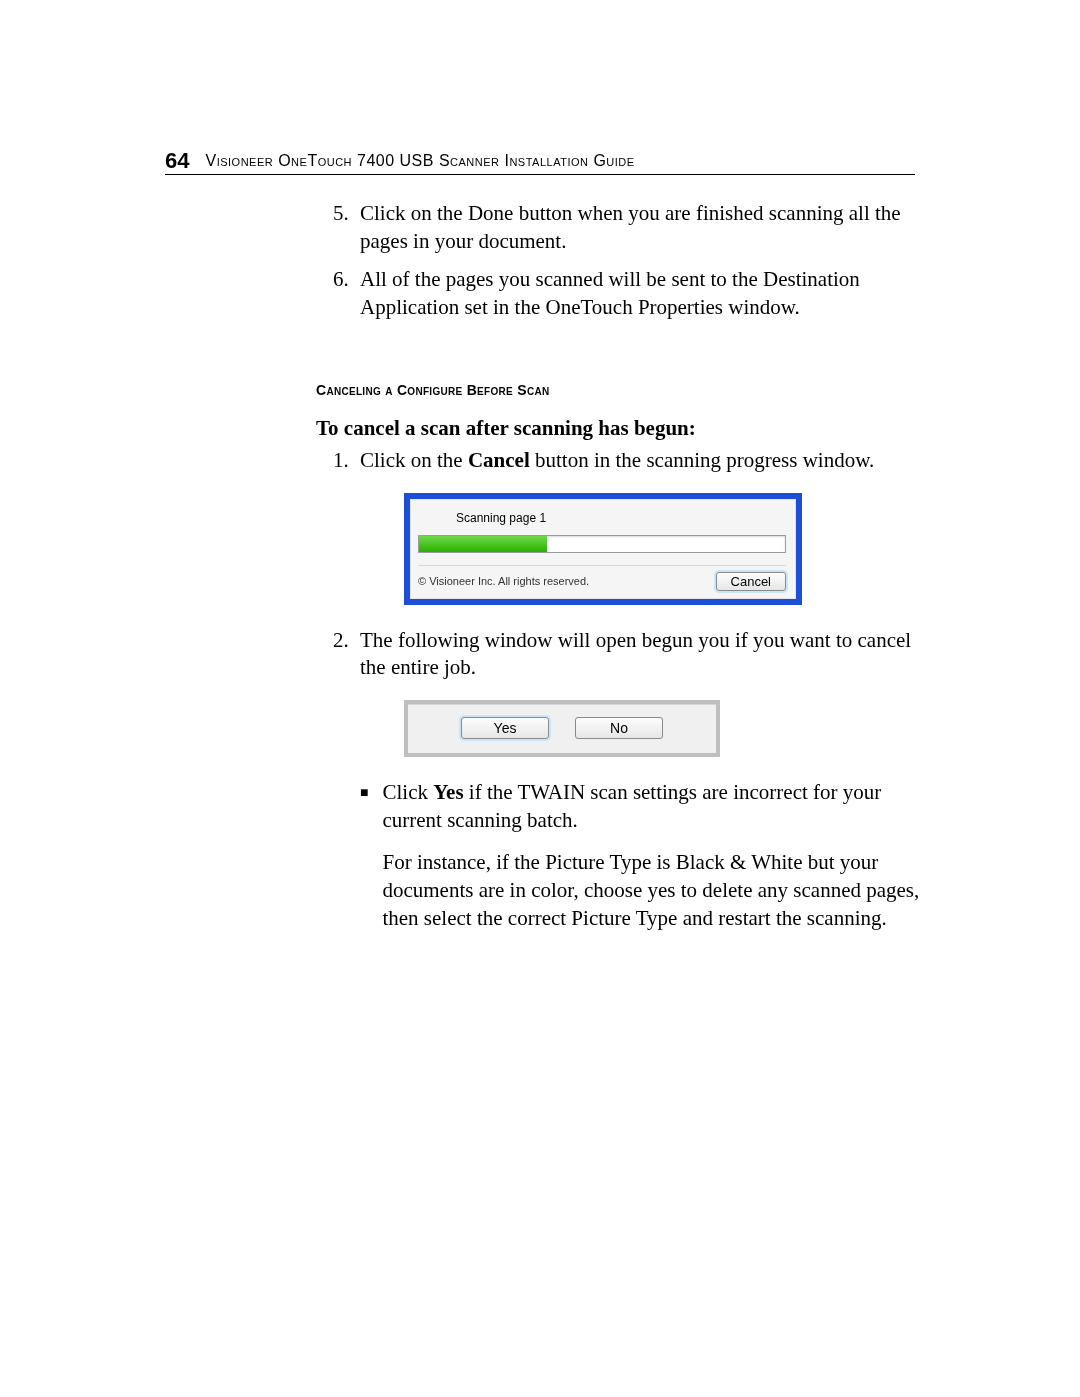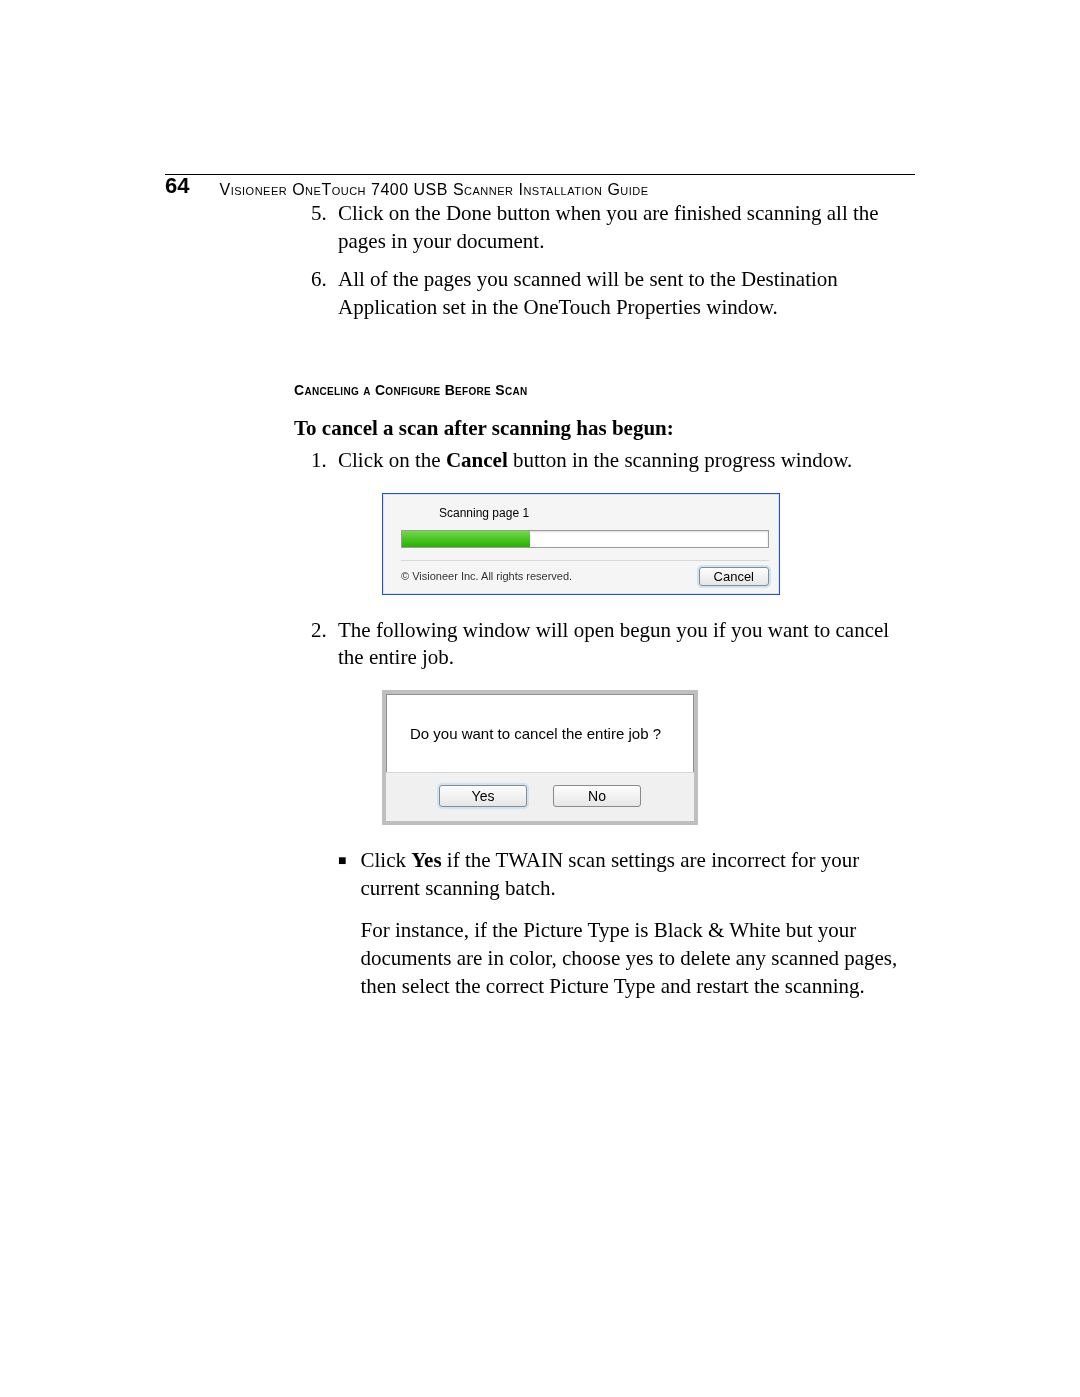--- a/index.html
+++ b/index.html
@@ -16,23 +16,22 @@
     width: 1080px;
     height: 1397px;
     box-sizing: border-box;
   }
   .header {
     position: absolute;
     top: 148px;
     left: 165px;
     right: 165px;
     display: flex;
-    align-items: flex-end;
-    gap: 30px;
-    margin-top: 25px;
+    align-items: center;
+    gap: 16px;
   }
   .page-number {
     font-family: "Arial Narrow", Arial, sans-serif;
     font-weight: bold;
     font-size: 22px;
   }
   .header-title {
     font-family: "Arial Narrow", Arial, sans-serif;
     font-size: 16px;
     letter-spacing: 0.5px;
@@ -41,21 +40,21 @@
   .header-rule {
     position: absolute;
     top: 174px;
     left: 165px;
     right: 165px;
     border-top: 1px solid #000;
   }
   .content {
     position: absolute;
     top: 200px;
-    left: 294px;
+    left: 316px;
     width: 610px;
   }
   ol.numbered {
     list-style: decimal;
     padding-left: 38px;
     margin: 0;
     font-size: 21px;
     line-height: 1.33;
   }
   ol.numbered > li {
@@ -76,26 +75,26 @@
     font-size: 21px;
     margin-bottom: 6px;
   }
   .figure-area {
     margin: 18px 0 22px 44px;
   }
 
   
   .progress-dialog {
     width: 368px;
-    border: 1px solid #1d4ed8;
+    border: 6px solid #1d4ed8;
     background: #f5f5f5;
     font-family: Tahoma, Arial, sans-serif;
     font-size: 12px;
     color: #000;
-    padding: 10px 10px 8px 18px;
+    padding: 10px 10px 8px 8px;
     box-shadow: 0 0 0 1px #e3e3e3 inset;
   }
   .progress-label {
     padding: 2px 0 8px 38px;
   }
   .progress-track {
     height: 16px;
     border: 1px solid #9c9c9c;
     background: #ffffff;
     position: relative;
@@ -223,21 +222,20 @@
             </div>
           </div>
         </div>
       </li>
 
       <li>
         <span>The following window will open begun you if you want to cancel the entire job.</span>
 
         <div class="figure-area">
           <div class="confirm-dialog">
-            <div class="confirm-body">Do you want to cancel the entire job ?</div>
             <div class="confirm-buttons">
               <button class="dlg-btn default">Yes</button>
               <button class="dlg-btn">No</button>
             </div>
           </div>
         </div>
       </li>
     </ol>
 
     <div class="bullet-block">

